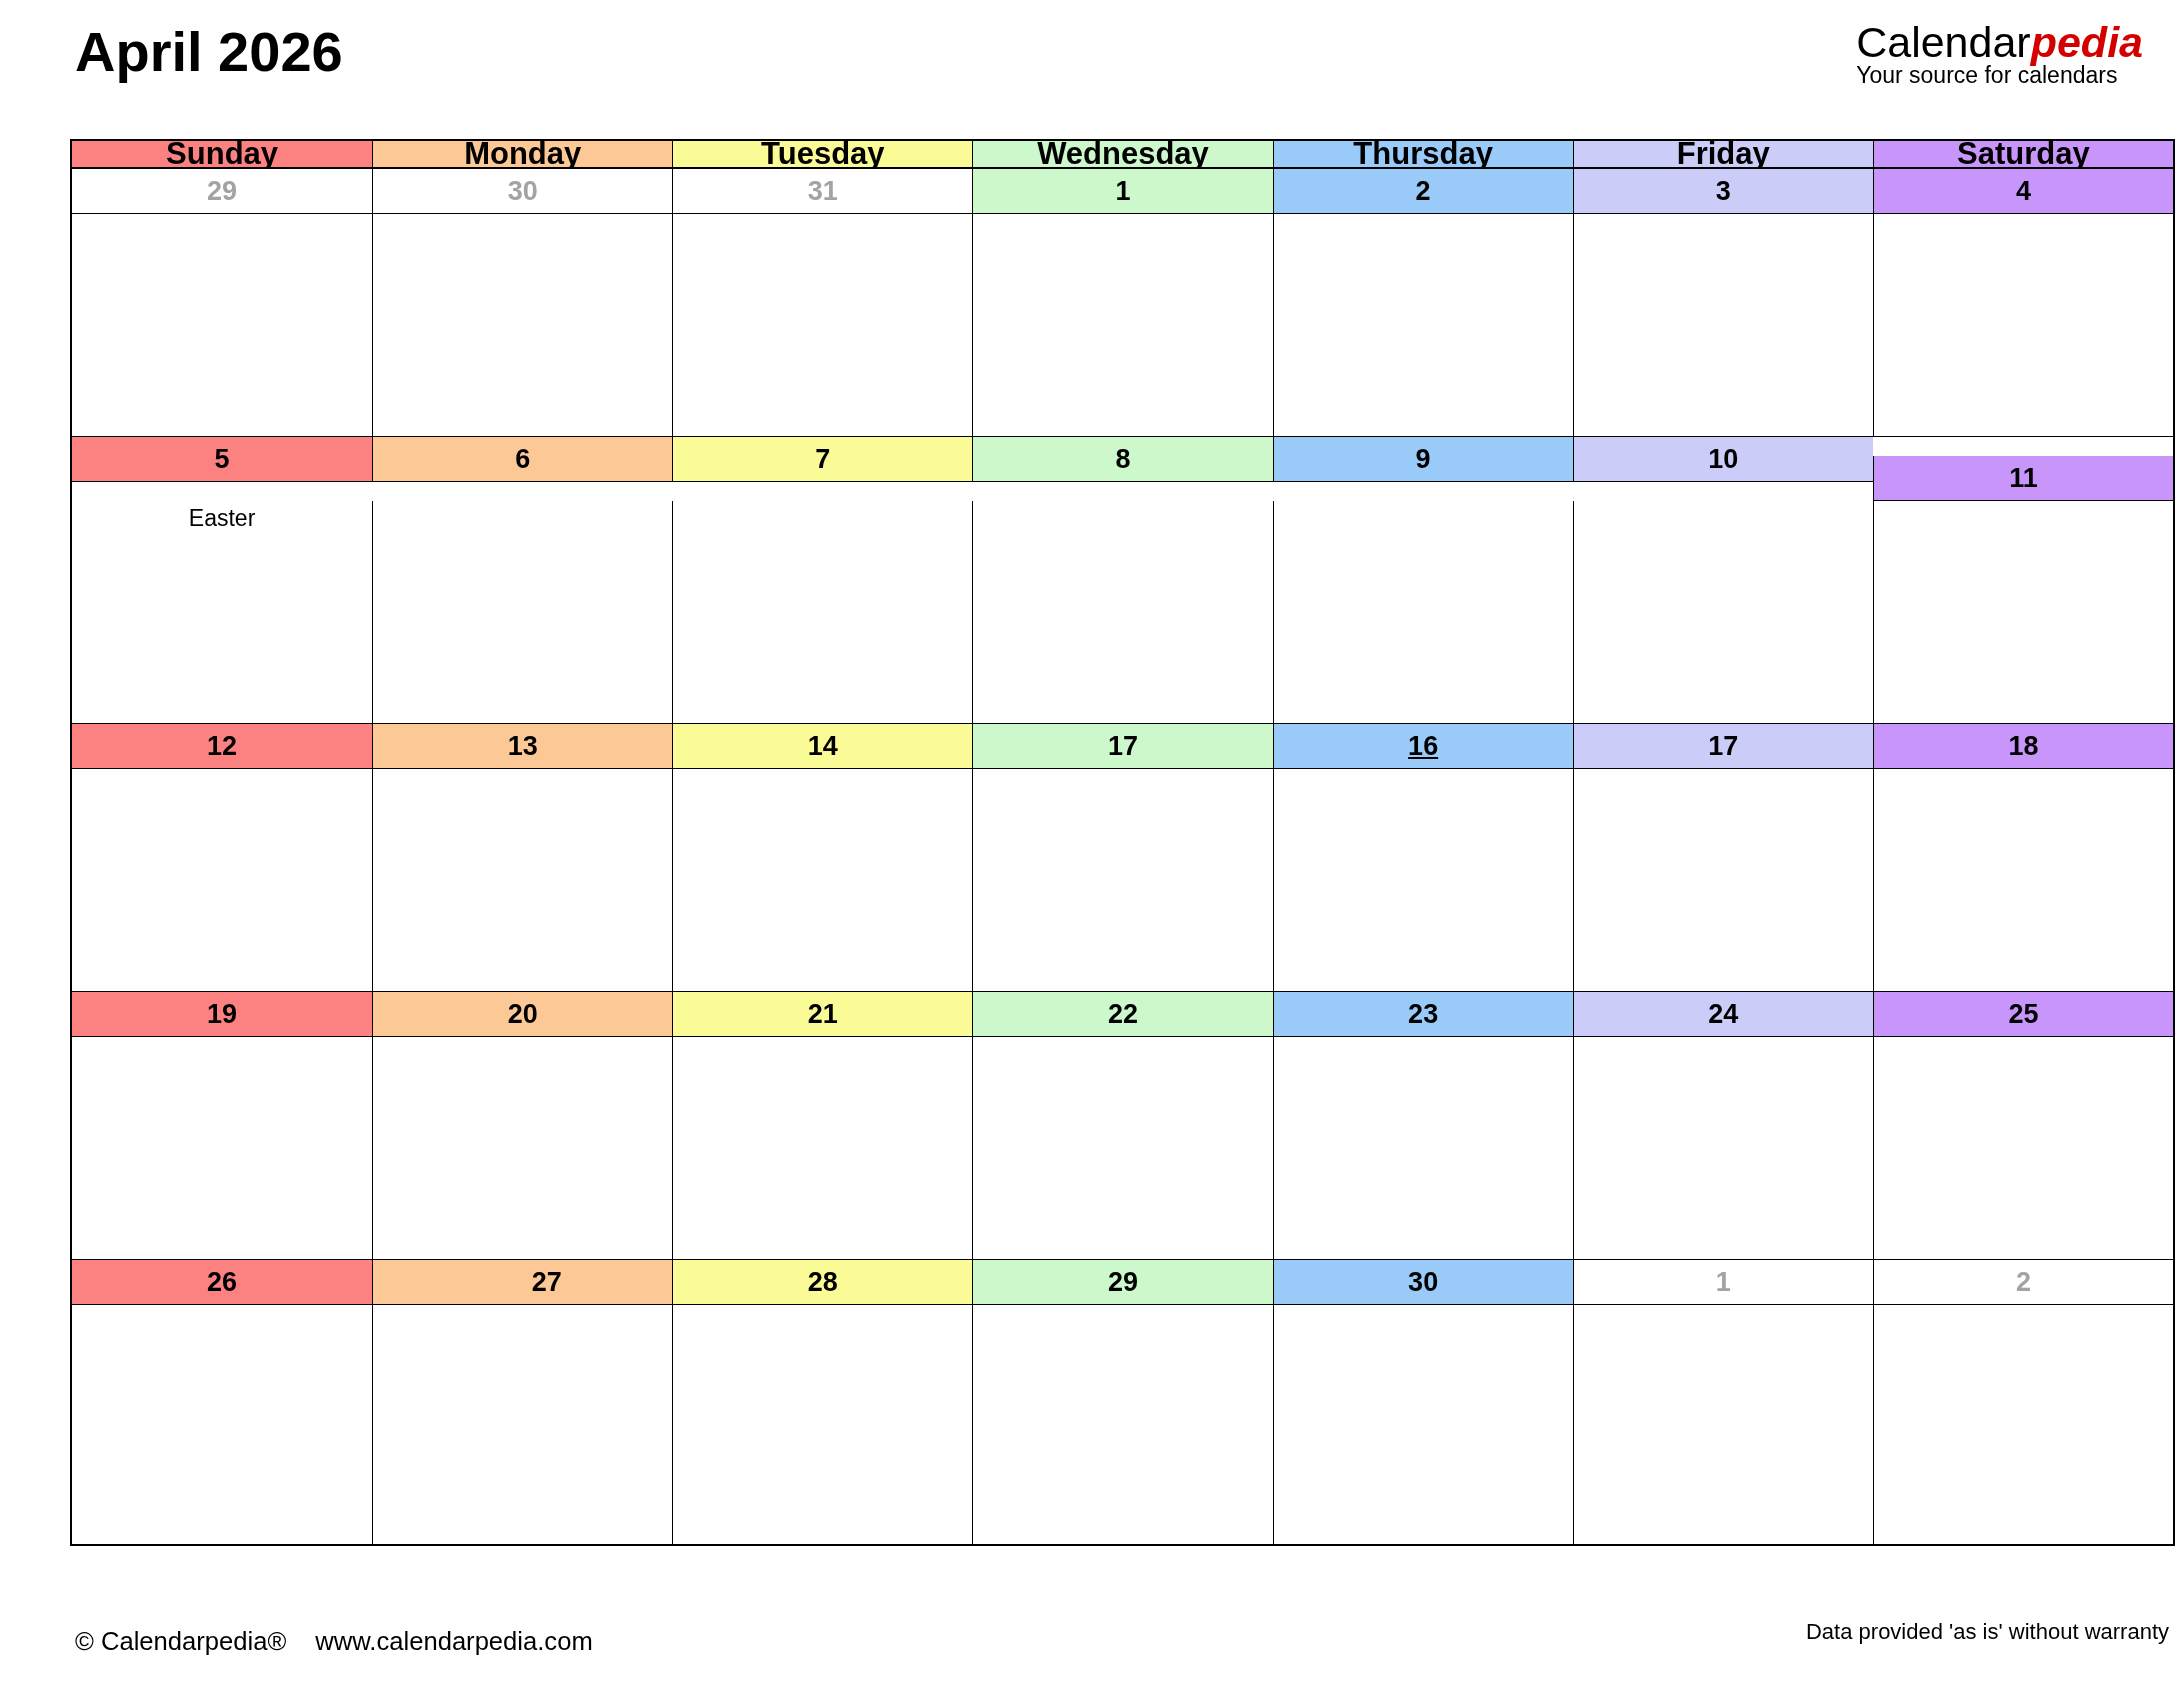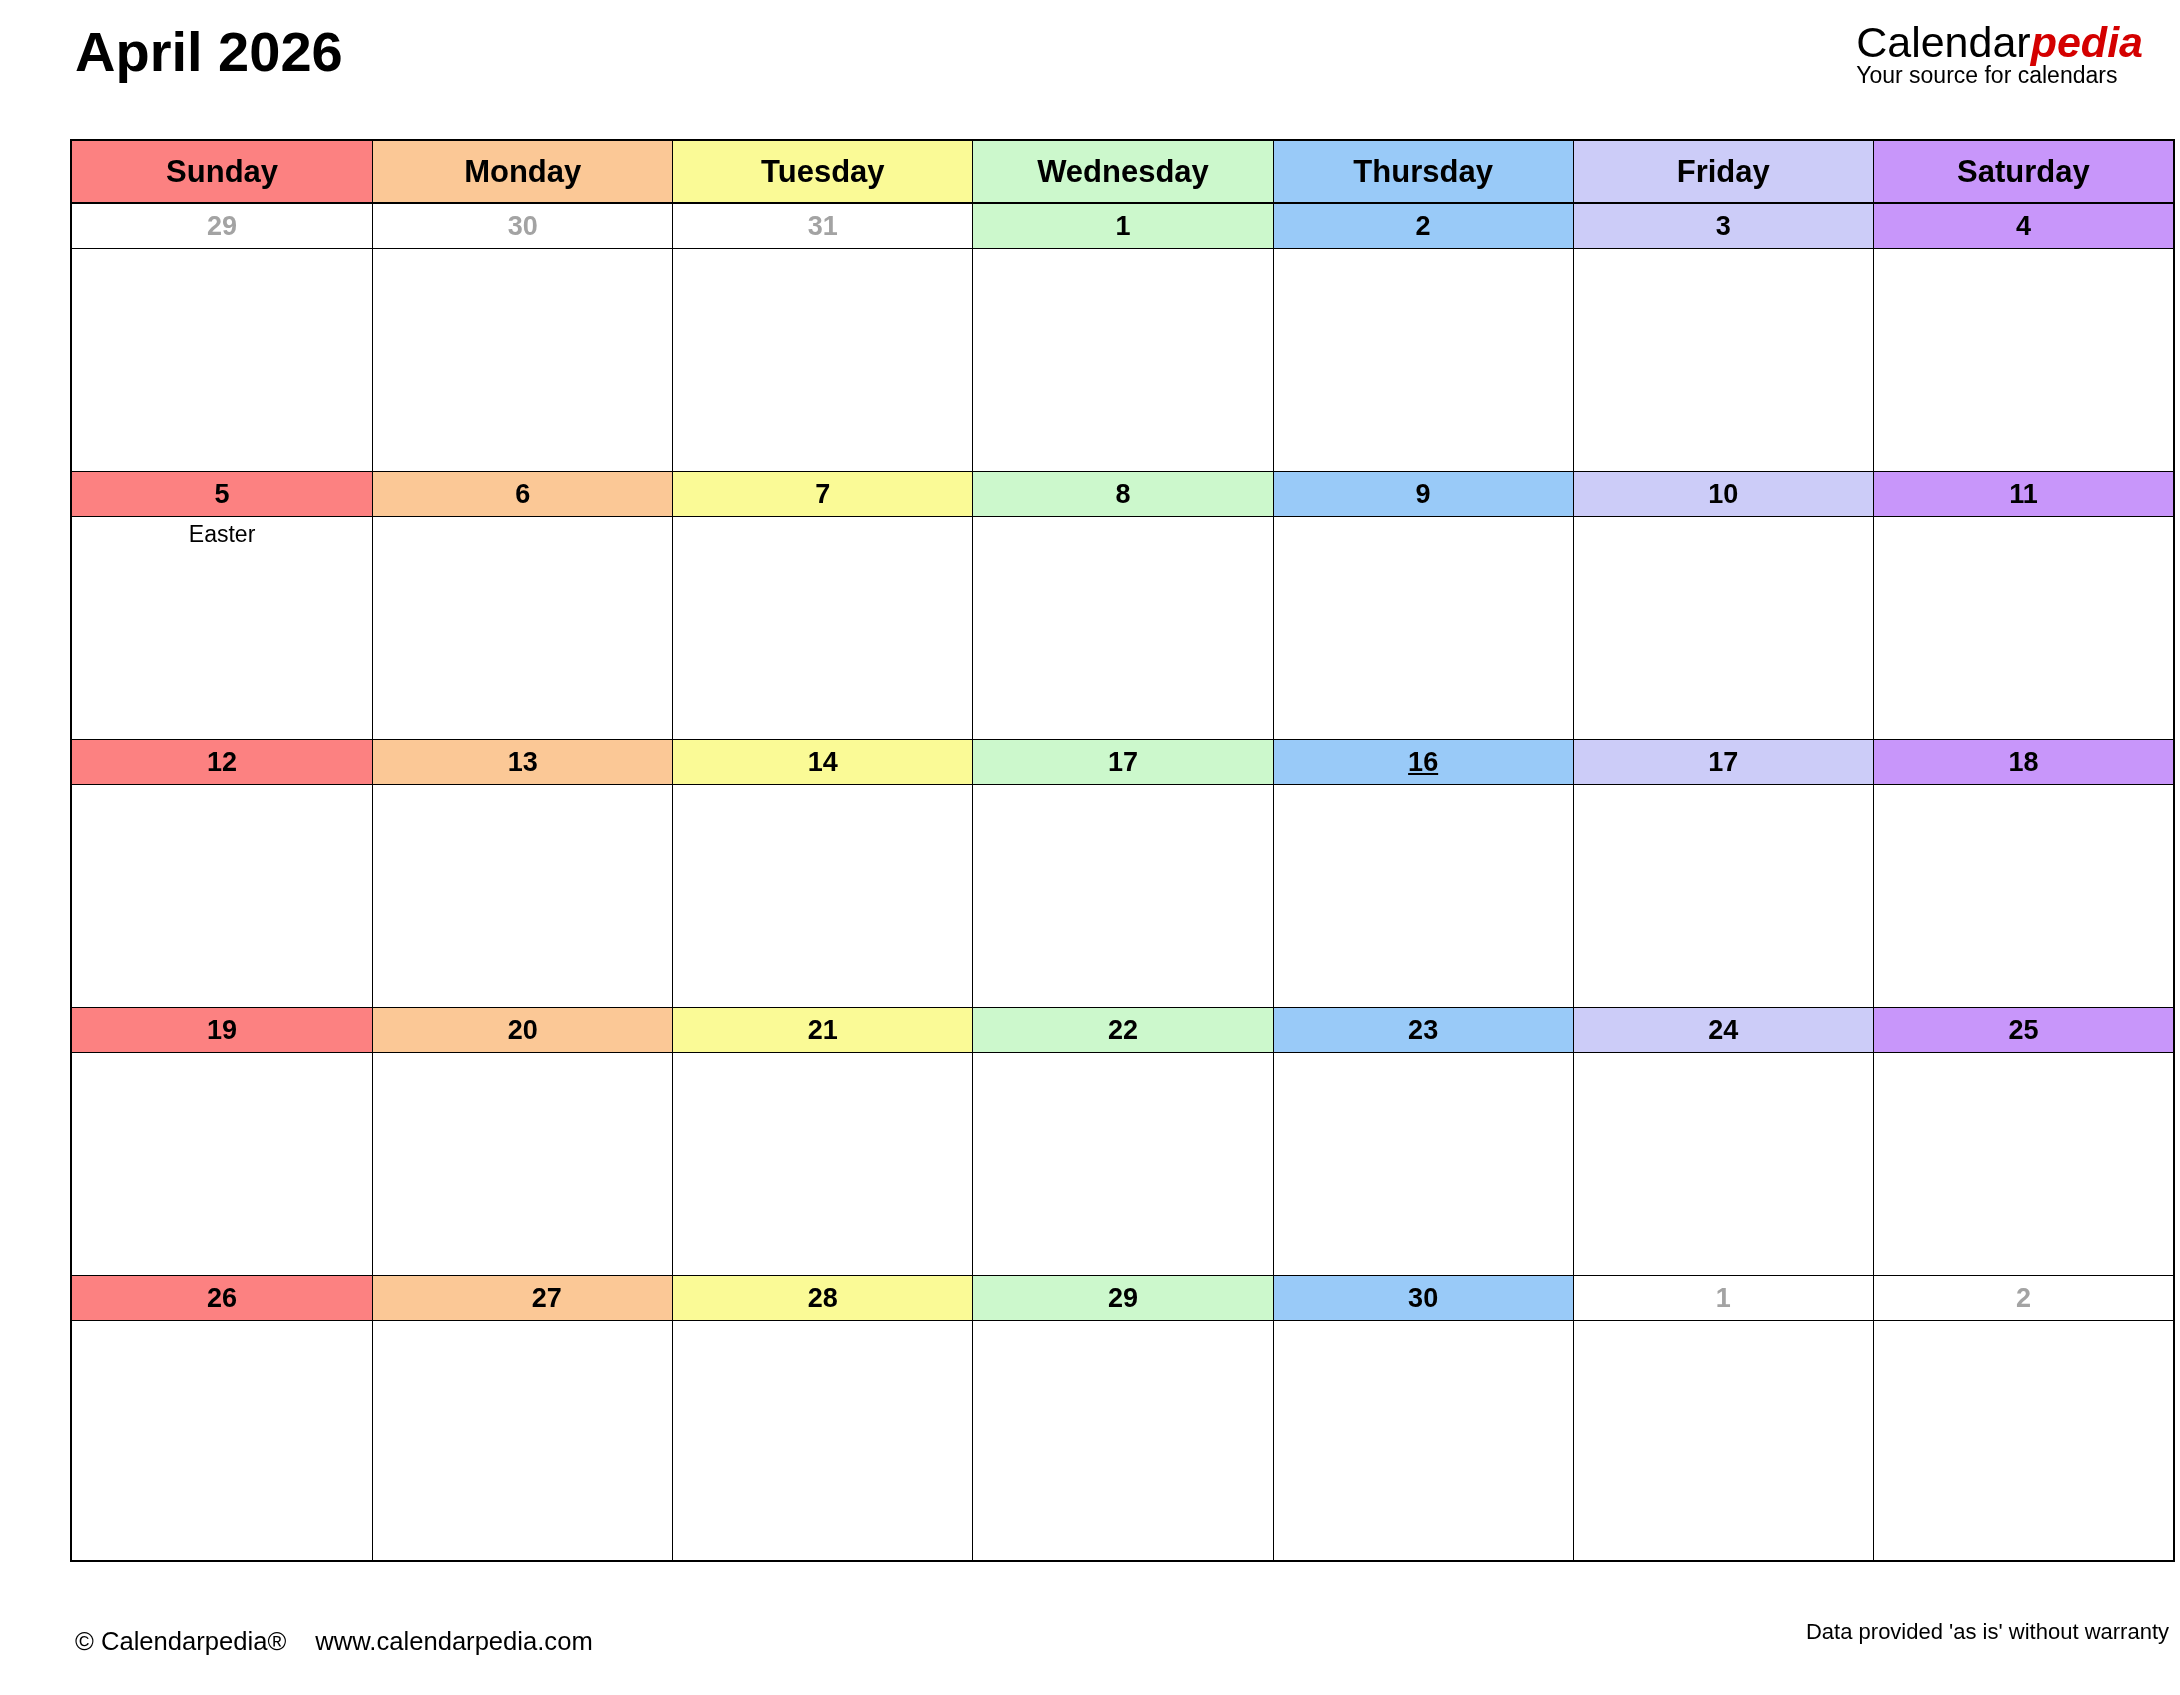--- a/index.html
+++ b/index.html
@@ -26,21 +26,21 @@
   
   .cal-grid {
     position:absolute; left:70px; top:139px; width:2105px;
     border:2.6px solid #000; background:#fff;
   }
   .row { display:grid; grid-template-columns:repeat(7,1fr); }
   .cell { border-left:1.7px solid #000; overflow:hidden; }
   .cell:first-child { border-left:none; }
 
   .header-row .cell {
-    height:63px; display:flex; align-items:center; justify-content:center;
+    height:28px; display:flex; align-items:center; justify-content:center;
     font-size:31px; font-weight:bold; border-bottom:2.6px solid #000;
   }
   .date-row .cell {
     height:45px; display:flex; align-items:center; justify-content:center;
     font-size:27px; font-weight:bold; border-bottom:1.7px solid #000;
   }
   .body-row .cell {
     height:223px; background:#fff; border-bottom:1.7px solid #000;
   }
   .body-row:last-child .cell { border-bottom:none; height:239px; }
@@ -96,21 +96,21 @@
       <div class="cell"></div>
       <div class="cell"></div>
     </div>
     <div class="row date-row">
       <div class="cell" style="background: rgb(252, 129, 129); color: rgb(0, 0, 0);">5</div>
       <div class="cell" style="background: rgb(251, 200, 150); color: rgb(0, 0, 0);">6</div>
       <div class="cell" style="background: rgb(250, 250, 150); color: rgb(0, 0, 0);">7</div>
       <div class="cell" style="background: rgb(204, 248, 204); color: rgb(0, 0, 0);">8</div>
       <div class="cell" style="background: rgb(153, 202, 248); color: rgb(0, 0, 0);">9</div>
       <div class="cell" style="background: rgb(204, 204, 248); color: rgb(0, 0, 0);">10</div>
-      <div class="cell" style="background: rgb(200, 150, 250); color: rgb(0, 0, 0);">11</div>
+      <div class="cell" style="background: rgb(200, 150, 250); color: rgb(0, 0, 0); margin-top: 19px;">11</div>
     </div>
     <div class="row body-row">
       <div class="cell">
         <div class="note">Easter</div>
       </div>
       <div class="cell"></div>
       <div class="cell"></div>
       <div class="cell"></div>
       <div class="cell"></div>
       <div class="cell"></div>

